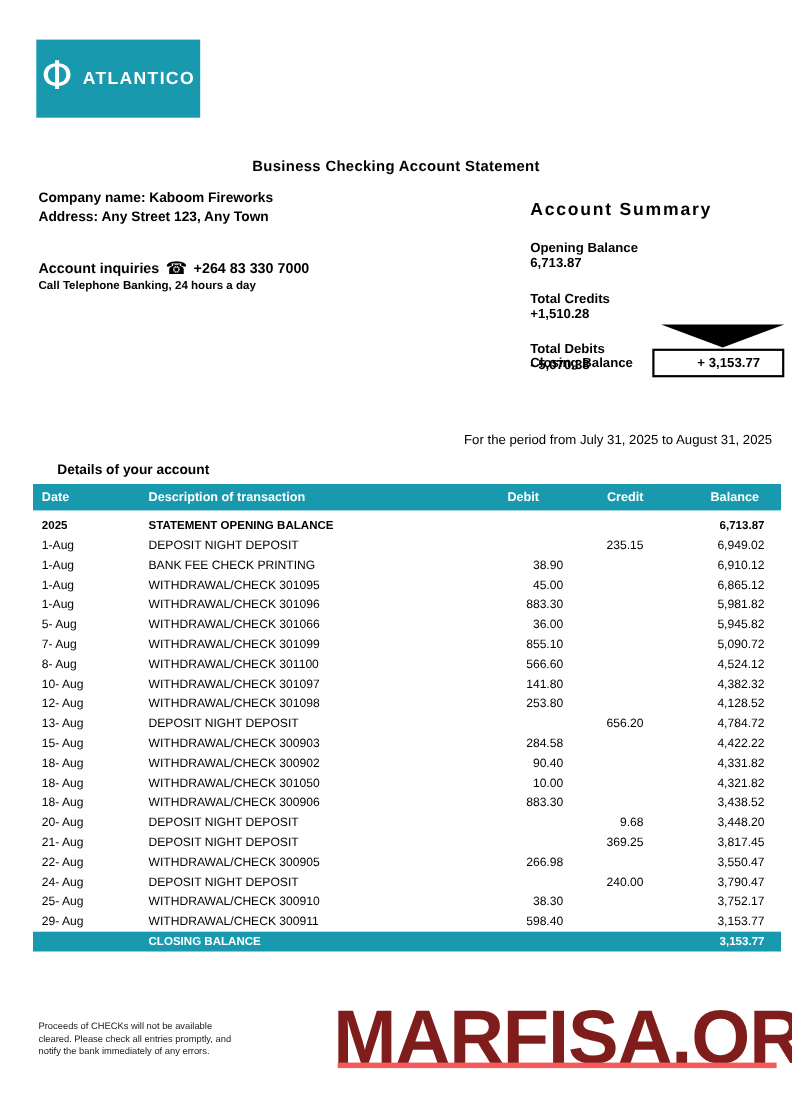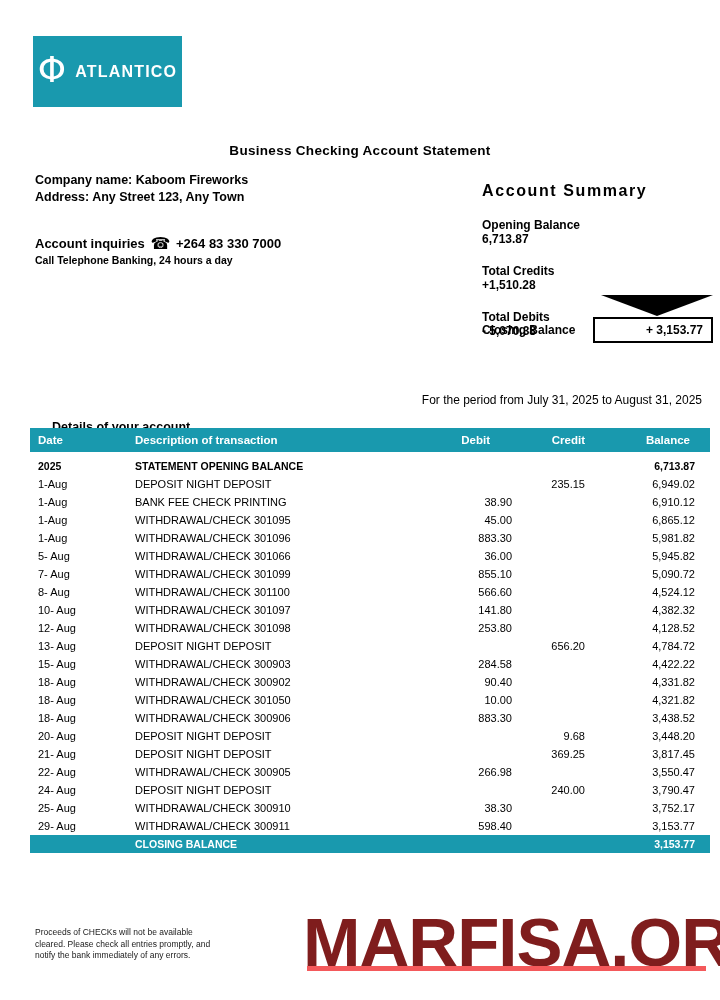--- a/index.html
+++ b/index.html
@@ -22,27 +22,27 @@
   .phone-icon{font-family:"DejaVu Sans",sans-serif;font-size:16px;vertical-align:-1px;padding:0 2px;}
   .banking-line{position:absolute;left:35px;top:254px;font-weight:bold;font-size:10.5px;}
   
   .summary{position:absolute;left:482px;top:182px;width:230px;}
   .summary-heading{font-weight:bold;font-size:16px;letter-spacing:1.6px;margin-bottom:18px;}
   .summary-row{display:flex;justify-content:space-between;font-weight:bold;font-size:12px;margin-bottom:18px;flex-direction:column;}
   .arrow-down{position:absolute;left:601px;top:295px;width:0;height:0;
     border-left:56px solid transparent;border-right:56px solid transparent;border-top:21px solid #000;}
   .closing-row{position:absolute;left:482px;top:317px;width:231px;display:flex;justify-content:space-between;align-items:center;}
   .closing-label{font-weight:bold;font-size:12px;}
-  .closing-box{box-sizing:border-box;width:120px;border:2px solid #000;padding:4px 8px 4px 4px;
+  .closing-box{box-sizing:border-box;width:120px;border:2px solid #000;padding:4px 20px 4px 4px;
     text-align:right;font-weight:bold;font-size:12px;background:#fff;}
   
   .details-heading{position:absolute;left:52px;top:392px;font-weight:bold;font-size:12.5px;margin-top:28px;}
   .period{position:absolute;right:18px;top:393px;font-size:12px;}
   
-  .table{position:absolute;left:30px;top:428px;width:680px;}
+  .table{position:absolute;left:30px;top:440px;width:680px;}
   .thead{display:flex;align-items:center;background:#1999AE;color:#fff;font-weight:bold;font-size:11.5px;height:24px;padding-right:15px;box-sizing:border-box;}
   .tbody{padding-top:5px;}
   .trow{display:flex;align-items:center;font-size:11px;height:18px;padding-right:15px;box-sizing:border-box;}
   .trow.bold{font-weight:bold;font-size:10.5px;}
   .cell{box-sizing:border-box;}
   .cell.date{width:105px;padding-left:8px;}
   .cell.desc{width:255px;}
   .cell.debit{width:122px;text-align:right;}
   .cell.credit{width:73px;text-align:right;}
   .cell.balance{width:110px;text-align:right;}

